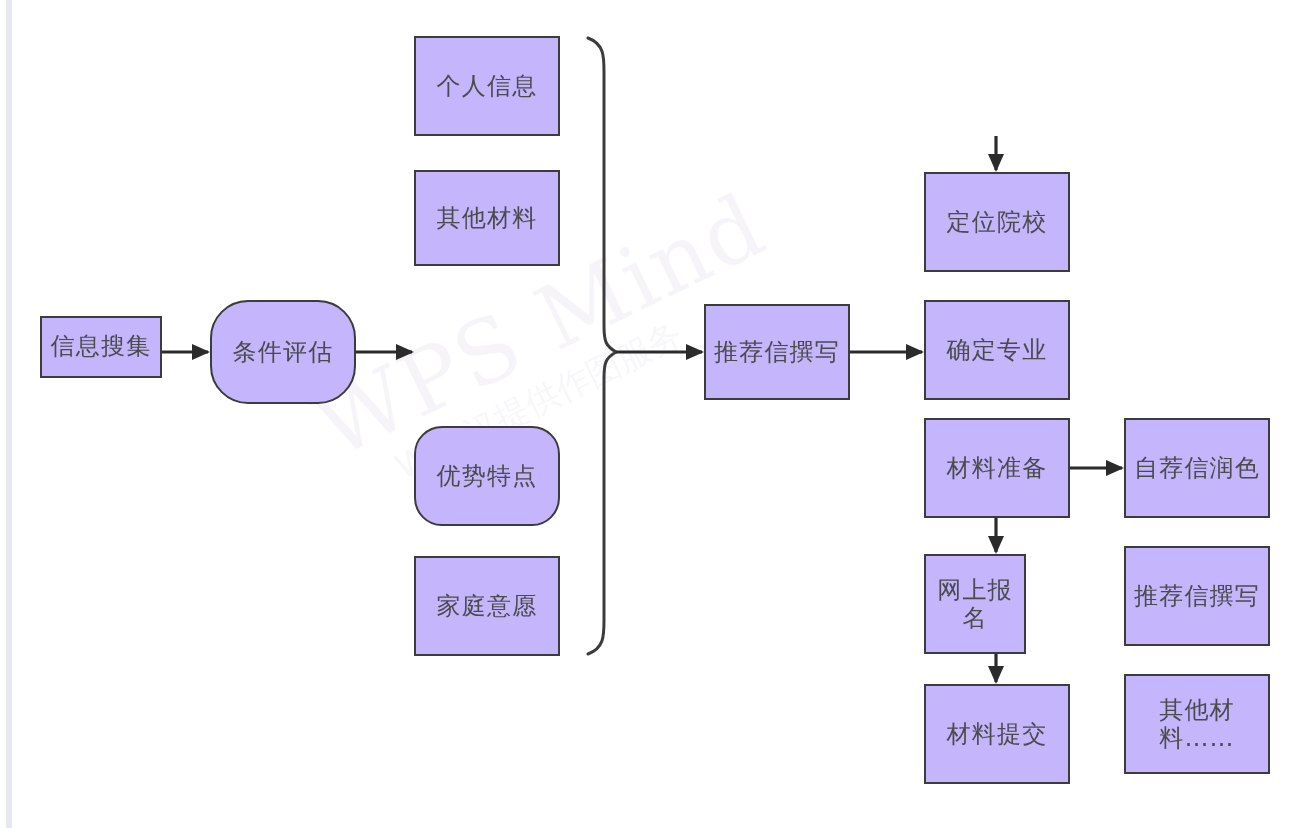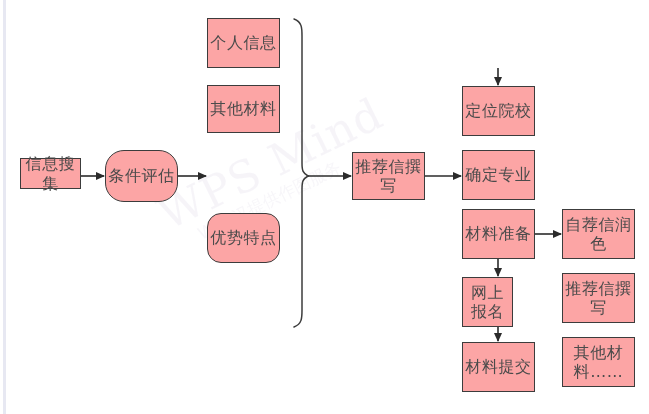--- a/index.html
+++ b/index.html
@@ -59,26 +59,26 @@
     margin-top: -4px;
     margin-left: 26px;
     white-space: nowrap;
   }
 
   
   .node {
     position: absolute;
     box-sizing: border-box;
     border: 1.4px solid #3c3c3c;
-    background: #fca5a5;
+    background: #c4b5fd;
     display: flex;
     align-items: center;
     justify-content: center;
     color: #4b4b4b;
-    font-size: 16px;
+    font-size: 12px;
     letter-spacing: 0.6px;
     line-height: 1.2;
     text-align: center;
     z-index: 3;
   }
 
   svg.edges {
     position: absolute;
     left: 0;
     top: 0;
@@ -158,20 +158,23 @@
 
   <div class="node" style="left:207px;top:85px;width:73px;height:48px;">
     <span>其他材料</span>
   </div>
 
 
   <div class="node" style="left:207px;top:213px;width:73px;height:50px;border-radius:14px;">
     <span>优势特点</span>
   </div>
 
+  <div class="node" style="left:207px;top:278px;width:73px;height:50px;">
+    <span>家庭意愿</span>
+  </div>
 
   <div class="node" style="left:352px;top:152px;width:73px;height:48px;">
     <span>推荐信撰写</span>
   </div>
 
 
   <div class="node" style="left:462px;top:86px;width:73px;height:50px;">
     <span>定位院校</span>
   </div>
 

